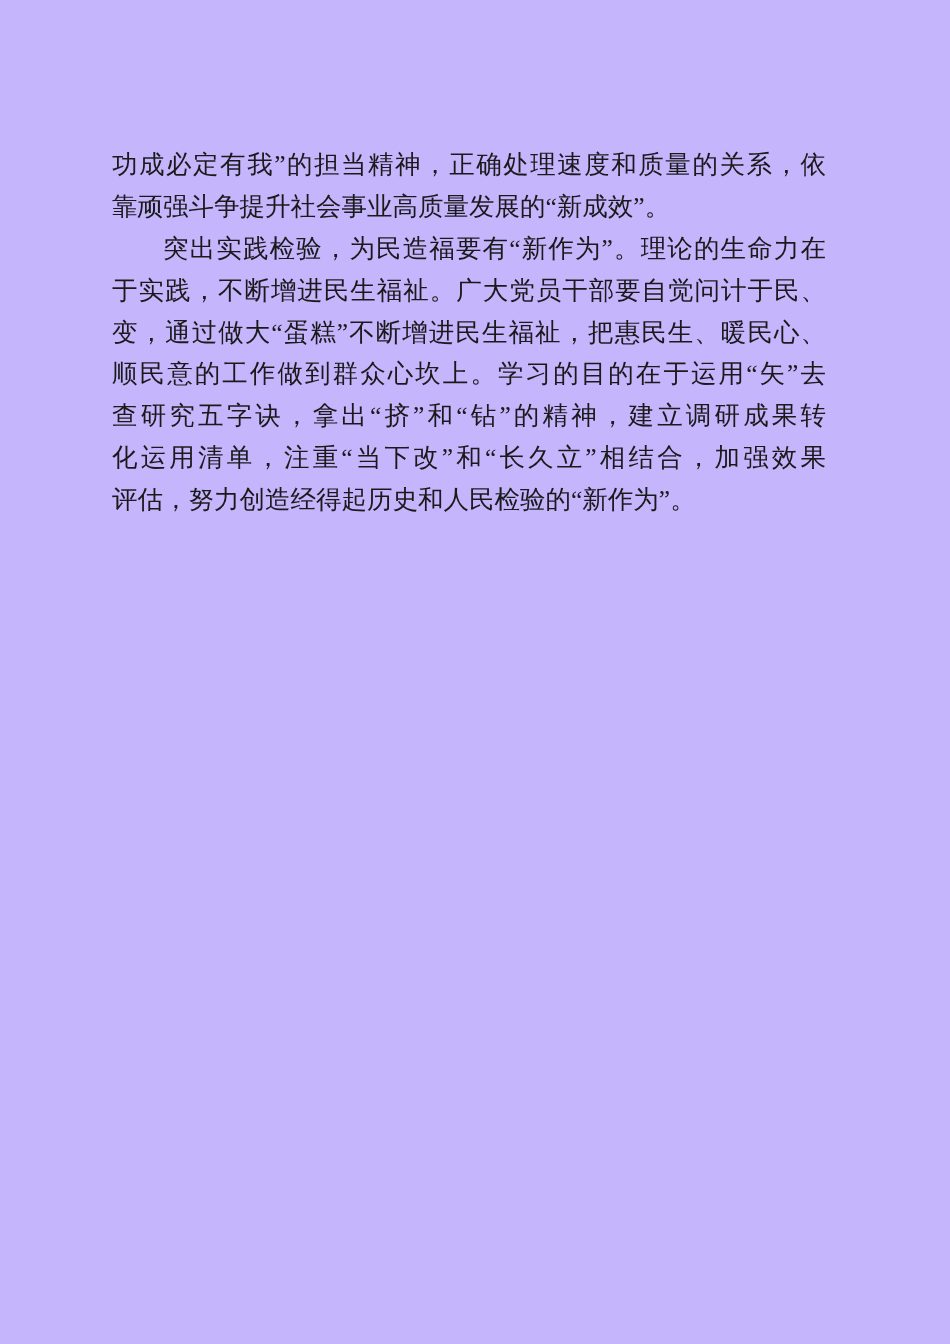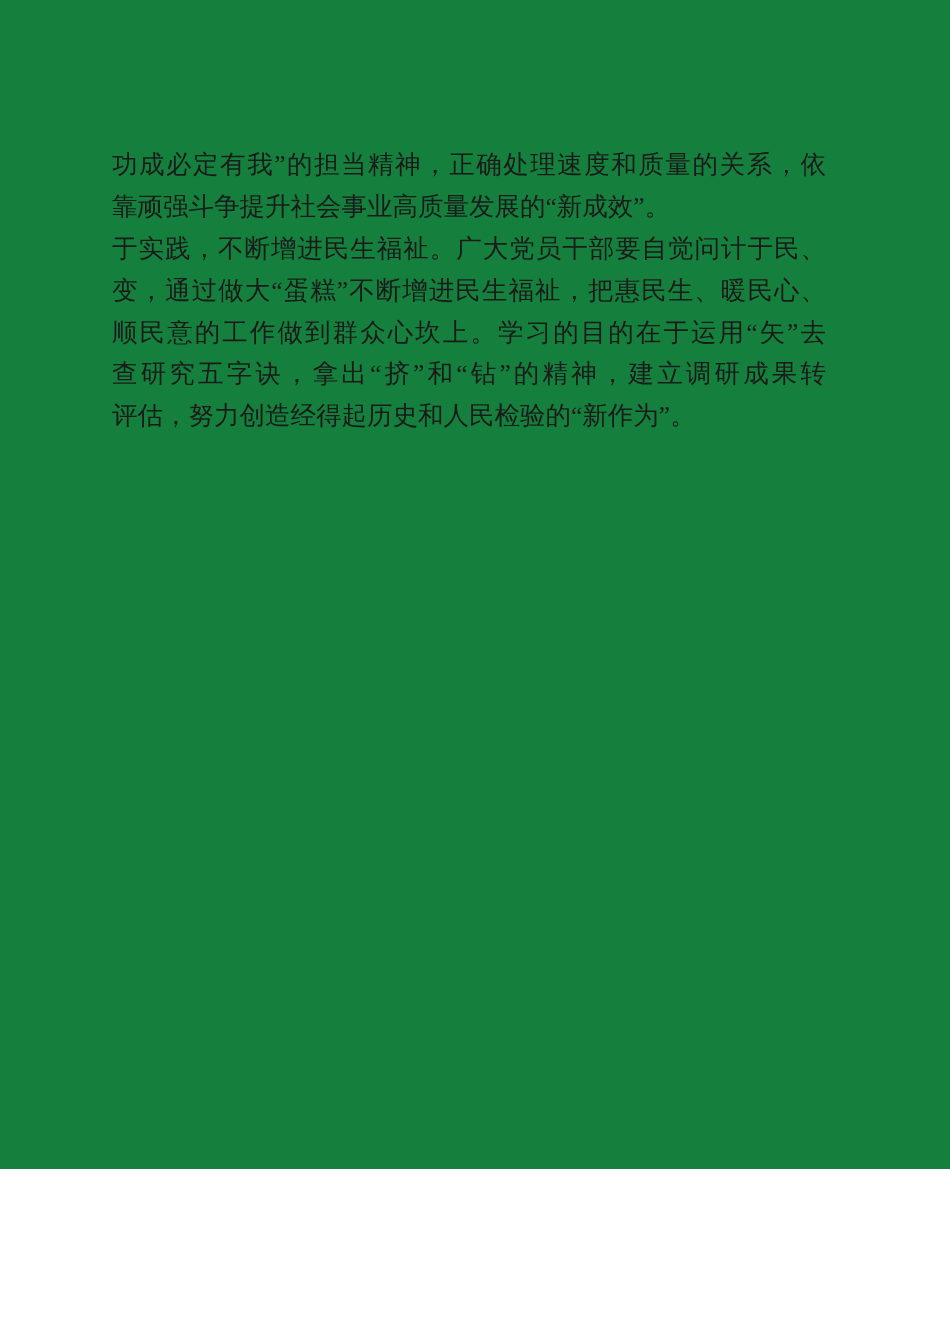--- a/index.html
+++ b/index.html
@@ -4,22 +4,22 @@
 <style>
   
   html, body {
     margin: 0;
     padding: 0;
     background: #ffffff;
   }
   .doc-page {
     position: relative;
     width: 950px;
-    height: 1169px;
-    background: #15803d;
+    height: 1344px;
+    background: #c4b5fd;
     overflow: hidden;
   }
   .text-block {
     position: absolute;
     left: 112px;
     top: 144px;
     width: 714px;
     font-family: "Liberation Serif", "DejaVu Serif", serif;
     font-size: 25.5px;
     line-height: 41.9px;
@@ -41,19 +41,21 @@
   }
 </style>
 </head>
 <body>
 
 <div class="doc-page">
   <div class="text-block" id="text-block" style="color: rgb(26, 26, 26);">
 
   <div class="text-line">功成必定有我”的担当精神，正确处理速度和质量的关系，依</div>
       <div class="text-line para-end">靠顽强斗争提升社会事业高质量发展的“新成效”。</div>
+      <div class="text-line first-indent">突出实践检验，为民造福要有“新作为”。理论的生命力在</div>
       <div class="text-line">于实践，不断增进民生福祉。广大党员干部要自觉问计于民、</div>
       <div class="text-line">变，通过做大“蛋糕”不断增进民生福祉，把惠民生、暖民心、</div>
       <div class="text-line">顺民意的工作做到群众心坎上。学习的目的在于运用“矢”去</div>
       <div class="text-line">查研究五字诀，拿出“挤”和“钻”的精神，建立调研成果转</div>
+      <div class="text-line">化运用清单，注重“当下改”和“长久立”相结合，加强效果</div>
       <div class="text-line para-end">评估，努力创造经得起历史和人民检验的“新作为”。</div>
     </div>
 </div>
 
 </body></html>

